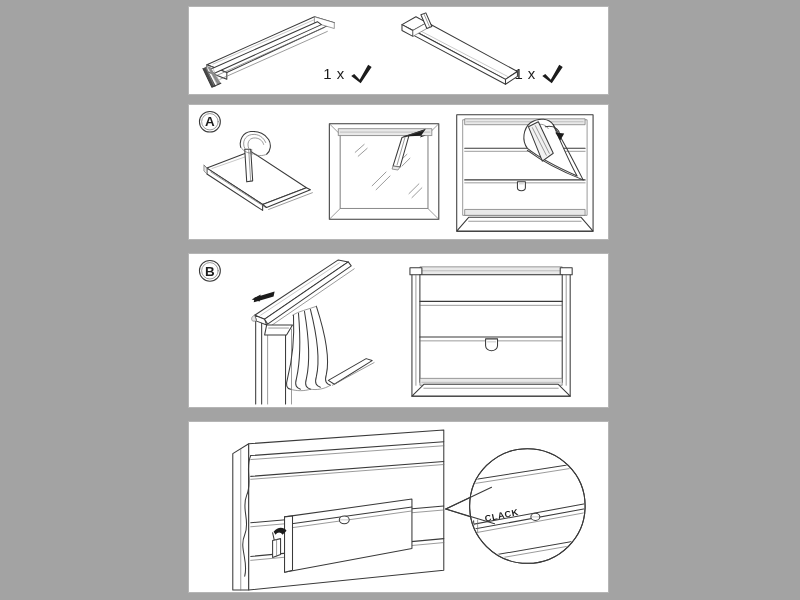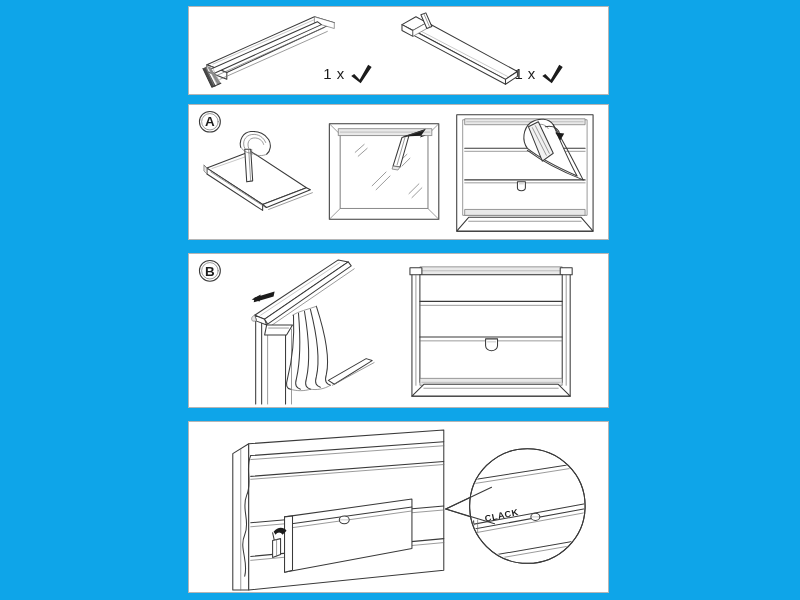--- a/index.html
+++ b/index.html
@@ -13,21 +13,21 @@
     height: 600px;
     position: relative;
     font-family: "Liberation Sans", sans-serif;
     overflow: hidden;
   }
   .sheet {
     position: absolute;
     left: 0; top: 0;
     width: 800px;
     height: 600px;
-    background: #0ea5e9;
+    background: #a3a3a3;
   }
   .panel {
     position: absolute;
     background: #ffffff;
     border: 1.4px solid #b5b5b5;
     box-sizing: border-box;
   }
   #panel-parts   { left: 188px; top: 6px;   width: 421px; height: 89px; }
   #panel-step-a  { left: 188px; top: 104px; width: 421px; height: 136px; }
   #panel-step-b  { left: 188px; top: 253px; width: 421px; height: 155px; }

